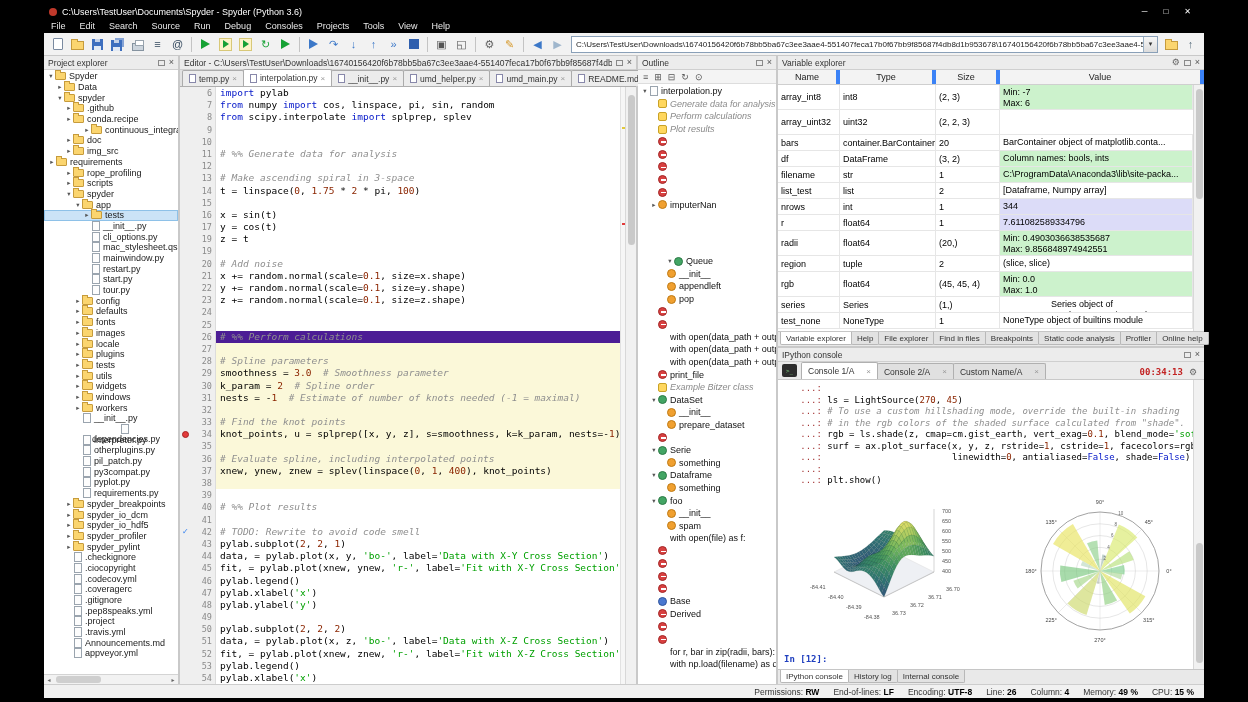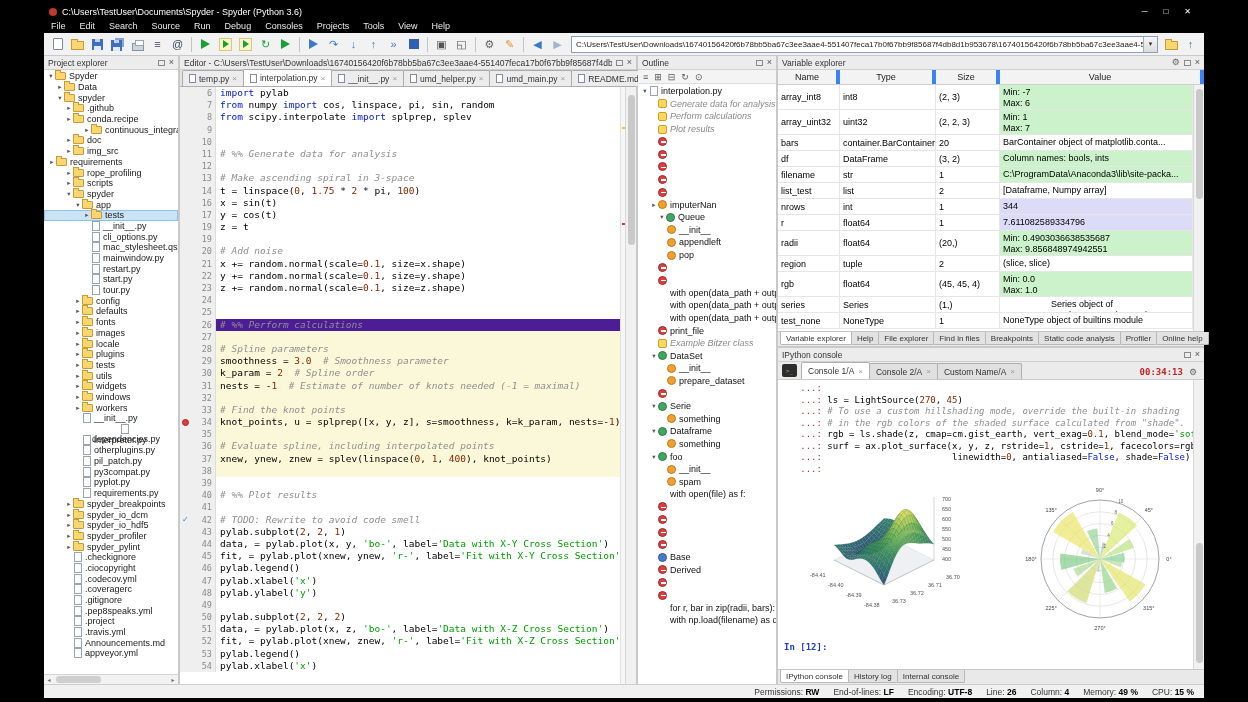--- a/index.html
+++ b/index.html
@@ -112,21 +112,21 @@
 .vrow.dbl{height:25px;}
 .vcell{border-right:1px solid #e6e6e6;padding:1px 3px;overflow:hidden;display:flex;align-items:center;white-space:nowrap;}
 .vcell.val{display:block;white-space:pre-line;line-height:10.5px;padding-top:2px;}
 .ve-scroll{position:absolute;right:0;top:0;bottom:0;width:11px;background:#f1f1f1;border-left:1px solid #d8d8d8;}
 .ve-tabs,.cs-tabs-bottom{height:15px;background:#e9e9e9;border-top:1px solid #c6c6c6;display:flex;align-items:flex-start;padding-left:2px;flex:none;font-size:8px;color:#333;}
 .btab{padding:0 5px;border:1px solid #b8b8b8;border-top:none;background:#e2e2e2;margin-right:-1px;border-radius:0 0 2px 2px;height:13px;display:flex;align-items:center;white-space:nowrap;}
 .btab.active{background:#fff;}
 
 .cs-tabbar{height:18px;background:#ebebeb;border-bottom:1px solid #c9c9c9;display:flex;align-items:flex-end;padding:0 3px;flex:none;}
 .cs-tabicon{width:15px;height:13px;margin:0 4px 2px 1px;background:#2d2d2d;border-radius:2px;color:#7fd07f;font-size:6px;display:flex;align-items:center;justify-content:center;font-family:"DejaVu Sans Mono",monospace;flex:none;}
-.ctab{height:16px;display:flex;align-items:center;gap:4px;padding:0 6px;background:#e0e0e0;border:1px solid #b0b0b0;border-bottom:none;margin-right:-1px;font-size:8.5px;color:#333;border-radius:2px 2px 0 0;}
+.ctab{height:16px;display:flex;align-items:center;gap:12px;padding:0 6px;background:#e0e0e0;border:1px solid #b0b0b0;border-bottom:none;margin-right:-1px;font-size:8.5px;color:#333;border-radius:2px 2px 0 0;}
 .ctab.active{background:#fff;height:17px;}
 .cs-tabbar-right{margin-left:auto;display:flex;align-items:center;gap:6px;padding:0 4px 2px 0;}
 .cs-timer{color:#c22222;font-size:9px;font-family:"DejaVu Sans Mono",monospace;font-weight:bold;}
 .cs-body{flex:1;min-height:0;position:relative;background:#fff;overflow:hidden;}
 .cs-lines{padding:3px 0 0 6px;font-family:"DejaVu Sans Mono",monospace;font-size:9px;line-height:11.5px;}
 .csline{white-space:pre;}
 .csline .p{color:#a33333;}
 .cs-figures{display:flex;gap:8px;padding:2px 0 0 14px;align-items:flex-start;}
 .cs-inprompt{padding:5px 0 0 6px;font-family:"DejaVu Sans Mono",monospace;font-size:9px;font-weight:bold;color:#1f3fbf;}
 .cs-scroll{position:absolute;right:0;top:0;bottom:0;width:11px;background:#f1f1f1;border-left:1px solid #d8d8d8;}
@@ -619,20 +619,26 @@
               <span class="ctext"><span class="c"># Make ascending spiral in 3-space</span></span>
             </div>
             <div class="cline">
               <span class="gut">
                 <span class="gnum">14</span>
               </span>
               <span class="ctext">t = linspace(<span class="n">0</span>, <span class="n">1.75</span> * <span class="n">2</span> * pi, <span class="n">100</span>)</span>
             </div>
             <div class="cline">
               <span class="gut">
+                <span class="gnum">15</span>
+              </span>
+              <span class="ctext"></span>
+            </div>
+            <div class="cline">
+              <span class="gut">
                 <span class="gnum">16</span>
               </span>
               <span class="ctext">x = sin(t)</span>
             </div>
             <div class="cline">
               <span class="gut">
                 <span class="gnum">17</span>
               </span>
               <span class="ctext">y = cos(t)</span>
             </div>
@@ -930,21 +936,21 @@
           <div class="orow" style="padding-left: 12px;">
             <span class="oarrow"></span>
             <span class="oicon oc-block"></span>
             <span class="olabel"></span>
           </div>
           <div class="orow" style="padding-left: 12px;">
             <span class="oarrow">▸</span>
             <span class="oicon oc-func"></span>
             <span class="olabel">imputerNan</span>
           </div>
-          <div class="orow" style="padding-left: 20px;">
+          <div class="orow" style="padding-left: 28px; margin-top: 44px;">
             <span class="oarrow">▾</span>
             <span class="oicon oc-class"></span>
             <span class="olabel">Queue</span>
           </div>
           <div class="orow" style="padding-left: 21px;">
             <span class="oarrow"></span>
             <span class="oicon oc-method"></span>
             <span class="olabel">__init__</span>
           </div>
           <div class="orow" style="padding-left: 21px;">
@@ -1128,22 +1134,20 @@
                 <span class="vcell w-name">array_int8</span>
                 <span class="vcell w-type">int8</span>
                 <span class="vcell w-size">(2, 3)</span>
                 <span class="vcell val w-value" style="background: rgb(204, 242, 204);">Min: -7
 Max: 6</span>
               </div>
               <div class="vrow dbl">
                 <span class="vcell w-name">array_uint32</span>
                 <span class="vcell w-type">uint32</span>
                 <span class="vcell w-size">(2, 2, 3)</span>
-                <span class="vcell val w-value" style="background: rgb(204, 242, 204);">Min: 1
-Max: 7</span>
               </div>
               <div class="vrow">
                 <span class="vcell w-name">bars</span>
                 <span class="vcell w-type">container.BarContainer</span>
                 <span class="vcell w-size">20</span>
                 <span class="vcell val w-value" style="background: rgb(255, 255, 255);">BarContainer object of matplotlib.conta...</span>
               </div>
               <div class="vrow">
                 <span class="vcell w-name">df</span>
                 <span class="vcell w-type">DataFrame</span>
@@ -1255,20 +1259,21 @@
         <div class="cs-body">
           <div class="cs-lines" id="cslines">
               <div class="csline"><span class="p">   ...: </span><span></span></div>
               <div class="csline"><span class="p">   ...: </span><span>ls = LightSource(<span class="n">270</span>, <span class="n">45</span>)</span></div>
               <div class="csline"><span class="p">   ...: </span><span><span class="c"># To use a custom hillshading mode, override the built-in shading</span></span></div>
               <div class="csline"><span class="p">   ...: </span><span><span class="c"># in the rgb colors of the shaded surface calculated from "shade".</span></span></div>
               <div class="csline"><span class="p">   ...: </span><span>rgb = ls.shade(z, cmap=cm.gist_earth, vert_exag=<span class="n">0.1</span>, blend_mode=<span class="s">'soft'</span>)</span></div>
               <div class="csline"><span class="p">   ...: </span><span>surf = ax.plot_surface(x, y, z, rstride=<span class="n">1</span>, cstride=<span class="n">1</span>, facecolors=rgb,</span></div>
               <div class="csline"><span class="p">   ...: </span><span>                       linewidth=<span class="n">0</span>, antialiased=<span class="k">False</span>, shade=<span class="k">False</span>)</span></div>
               <div class="csline"><span class="p">   ...: </span><span></span></div>
+              <div class="csline"><span class="p">   ...: </span><span>plt.show()</span></div>
             </div>
           <div class="cs-figures">
             <svg id="fig3d" width="205" height="160">
                 <polygon points="92,58 142,83 92,108 42,83" fill="#eef0f4" stroke="#dddddd" stroke-width="0.5"></polygon>
                 <polyline points="42,83 92,108 142,83" fill="none" stroke="#aaaaaa" stroke-width="0.6"></polyline>
                 <line x1="142" y1="83" x2="142" y2="20" stroke="#bbbbbb" stroke-width="0.6"></line>
                 <polygon points="92.0,41.6 94.5,41.6 92.0,44.3 89.5,43.9" fill="rgb(51,124,109)" stroke="rgba(30,50,30,0.25)" stroke-width="0.3"></polygon>
                 <polygon points="89.5,43.9 92.0,44.3 89.5,47.2 87.0,46.2" fill="rgb(50,121,111)" stroke="rgba(30,50,30,0.25)" stroke-width="0.3"></polygon>
                 <polygon points="94.5,41.6 97.0,41.8 94.5,44.9 92.0,44.3" fill="rgb(53,126,108)" stroke="rgba(30,50,30,0.25)" stroke-width="0.3"></polygon>
                 <polygon points="87.0,46.2 89.5,47.2 87.0,50.2 84.5,48.6" fill="rgb(48,117,113)" stroke="rgba(30,50,30,0.25)" stroke-width="0.3"></polygon>

